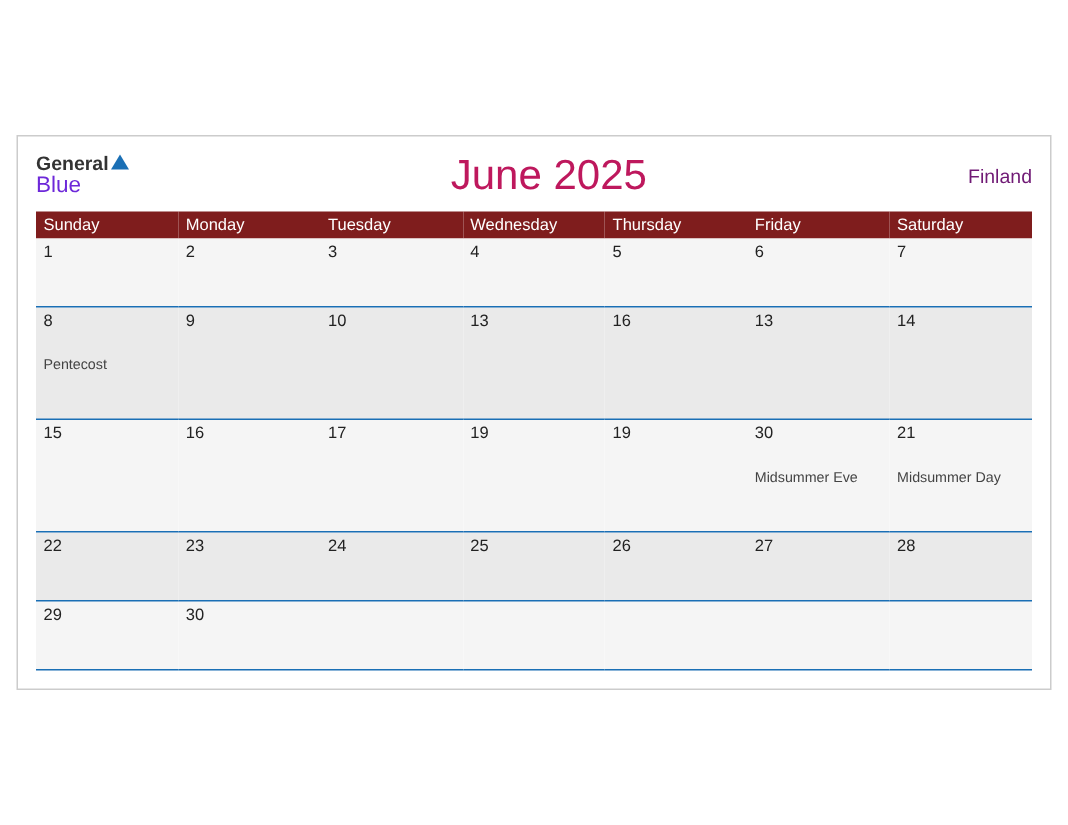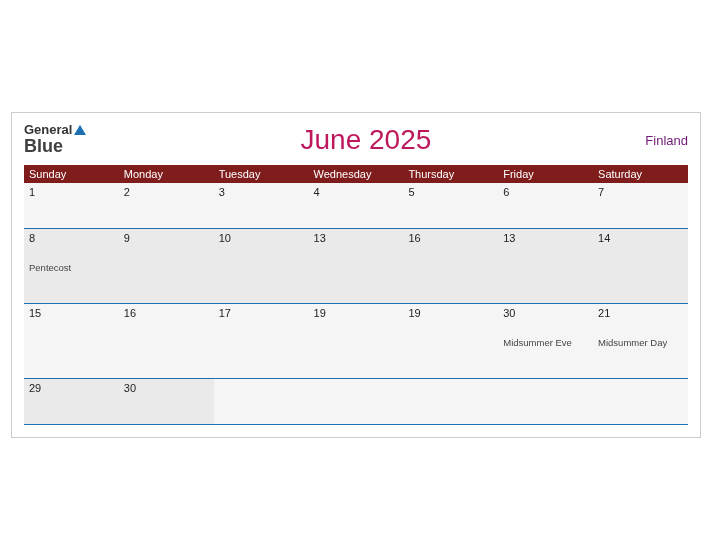--- a/index.html
+++ b/index.html
@@ -29,23 +29,23 @@
       flex-direction: column;
       align-items: flex-start;
       line-height: 1.1;
     }
     .logo-general {
       font-size: 13px;
       font-weight: bold;
       color: #333;
     }
     .logo-blue {
-      font-size: 18px;
-      font-weight: bold;
-      color: #404040;
+      font-size: 15px;
+      font-weight: normal;
+      color: #6d28d9;
     }
     .logo-triangle {
       display: inline-block;
       width: 0;
       height: 0;
       border-left: 6px solid transparent;
       border-right: 6px solid transparent;
       border-bottom: 10px solid #1a6fb5;
       margin-left: 2px;
       vertical-align: middle;
@@ -210,20 +210,43 @@
             <span class="cell-day">30</span>
             <span class="cell-event">Midsummer Eve</span>
           </td>
           <td>
             <span class="cell-day">21</span>
             <span class="cell-event">Midsummer Day</span>
           </td>
         </tr>
         <tr>
           <td>
+            <span class="cell-day">22</span>
+          </td>
+          <td>
+            <span class="cell-day">23</span>
+          </td>
+          <td>
+            <span class="cell-day">24</span>
+          </td>
+          <td>
+            <span class="cell-day">25</span>
+          </td>
+          <td>
+            <span class="cell-day">26</span>
+          </td>
+          <td>
+            <span class="cell-day">27</span>
+          </td>
+          <td>
+            <span class="cell-day">28</span>
+          </td>
+        </tr>
+        <tr>
+          <td>
             <span class="cell-day">29</span>
           </td>
           <td>
             <span class="cell-day">30</span>
           </td>
           <td class="empty-cell" style="background: rgb(245, 245, 245);"></td>
           <td class="empty-cell" style="background: rgb(245, 245, 245);"></td>
           <td class="empty-cell" style="background: rgb(245, 245, 245);"></td>
           <td class="empty-cell" style="background: rgb(245, 245, 245);"></td>
           <td class="empty-cell" style="background: rgb(245, 245, 245);"></td>

